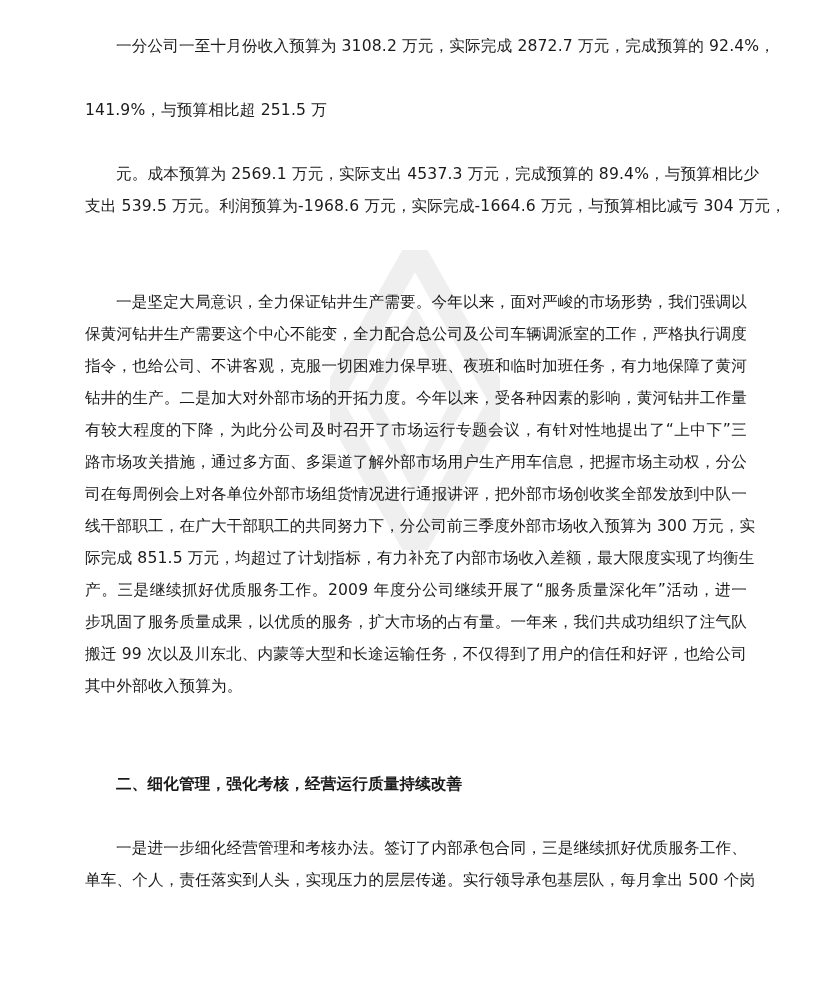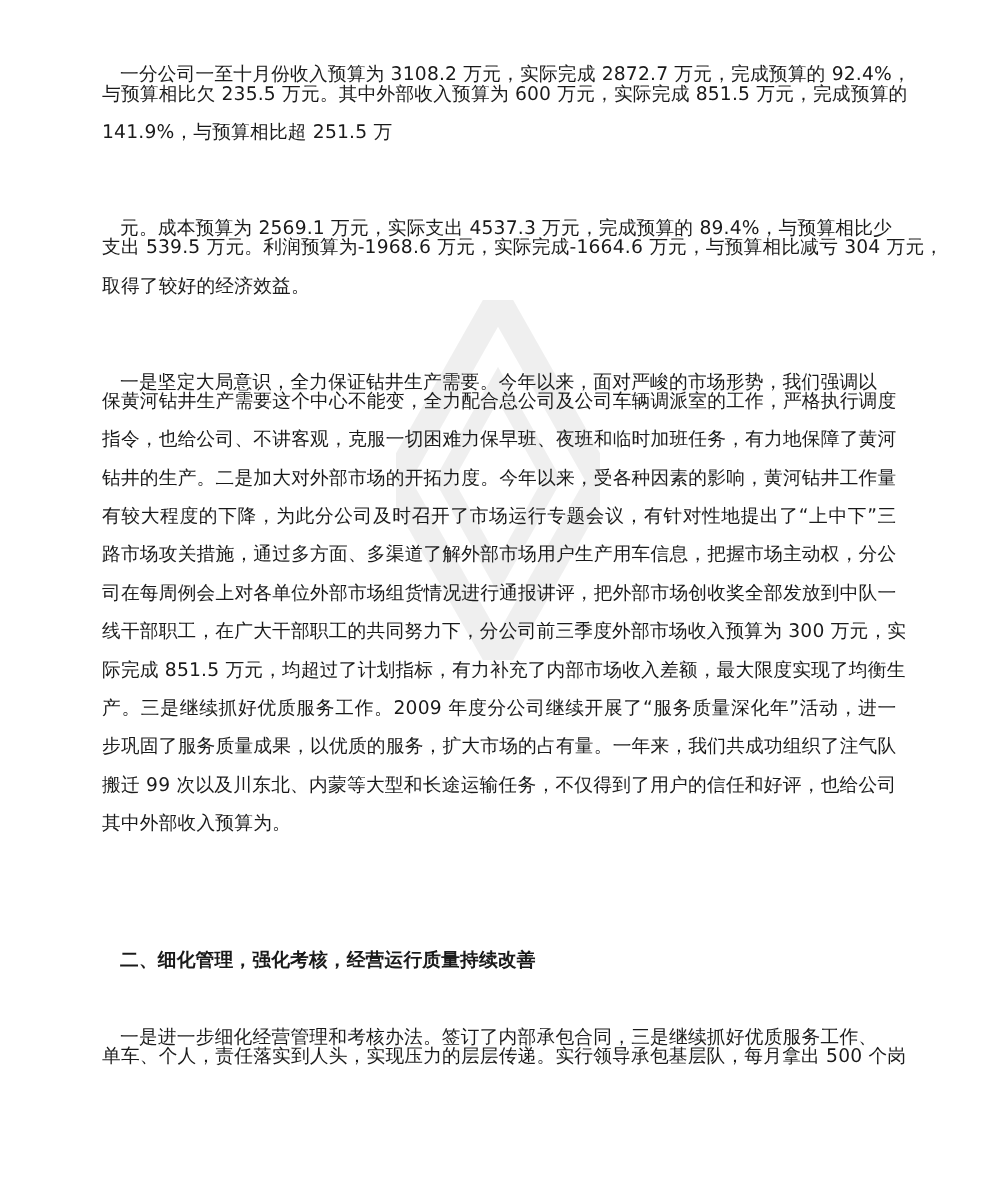--- a/index.html
+++ b/index.html
@@ -10,41 +10,39 @@
   }
   .page { position: absolute; left: 0; top: 0; width: 830px; height: 986px; }
   .watermark {
     position: absolute; left: 330px; top: 250px; width: 170px; height: 300px;
     pointer-events: none; opacity: 0.06;
   }
   .line {
     position: absolute; left: 85px; width: 662px; height: 24px;
     font-size: 15.6px; line-height: 24px; white-space: nowrap; letter-spacing: 0.15px;
   }
-  .line.indent { left: 100px; width: 631px; margin-top: 16px; }
+  .line.indent { left: 116px; width: 631px; }
   .line.justify { text-align: justify; text-align-last: justify; }
   .heading { font-weight: bold; }
 </style>
 </head>
 <body>
 
 <div class="page">
 
   <svg class="watermark" viewBox="0 0 170 300">
     <polygon points="85,0 170,150 85,300 0,150" fill="none" stroke="#000" stroke-width="22"></polygon>
     <polygon points="85,70 130,150 85,230 40,150" fill="none" stroke="#000" stroke-width="14"></polygon>
   </svg>
 
   <div class="line indent justify" style="top:34px">一分公司一至十月份收入预算为 3108.2 万元，实际完成 2872.7 万元，完成预算的 92.4%，</div>
-  <div class="line justify" style="top:66px">与预算相比欠 235.5 万元。其中外部收入预算为 600 万元，实际完成 851.5 万元，完成预算的</div>
   <div class="line" style="top:98px">141.9%，与预算相比超 251.5 万</div>
 
   <div class="line indent justify" style="top:162px">元。成本预算为 2569.1 万元，实际支出 4537.3 万元，完成预算的 89.4%，与预算相比少</div>
   <div class="line justify" style="top:194px">支出 539.5 万元。利润预算为-1968.6 万元，实际完成-1664.6 万元，与预算相比减亏 304 万元，</div>
-  <div class="line" style="top:226px">取得了较好的经济效益。</div>
 
   <div class="line indent justify" style="top:290px">一是坚定大局意识，全力保证钻井生产需要。今年以来，面对严峻的市场形势，我们强调以</div>
   <div class="line justify" style="top:322px">保黄河钻井生产需要这个中心不能变，全力配合总公司及公司车辆调派室的工作，严格执行调度</div>
   <div class="line justify" style="top:354px">指令，也给公司、不讲客观，克服一切困难力保早班、夜班和临时加班任务，有力地保障了黄河</div>
   <div class="line justify" style="top:386px">钻井的生产。二是加大对外部市场的开拓力度。今年以来，受各种因素的影响，黄河钻井工作量</div>
   <div class="line justify" style="top:418px">有较大程度的下降，为此分公司及时召开了市场运行专题会议，有针对性地提出了“上中下”三</div>
   <div class="line justify" style="top:450px">路市场攻关措施，通过多方面、多渠道了解外部市场用户生产用车信息，把握市场主动权，分公</div>
   <div class="line justify" style="top:482px">司在每周例会上对各单位外部市场组货情况进行通报讲评，把外部市场创收奖全部发放到中队一</div>
   <div class="line justify" style="top:514px">线干部职工，在广大干部职工的共同努力下，分公司前三季度外部市场收入预算为 300 万元，实</div>
   <div class="line justify" style="top:546px">际完成 851.5 万元，均超过了计划指标，有力补充了内部市场收入差额，最大限度实现了均衡生</div>

